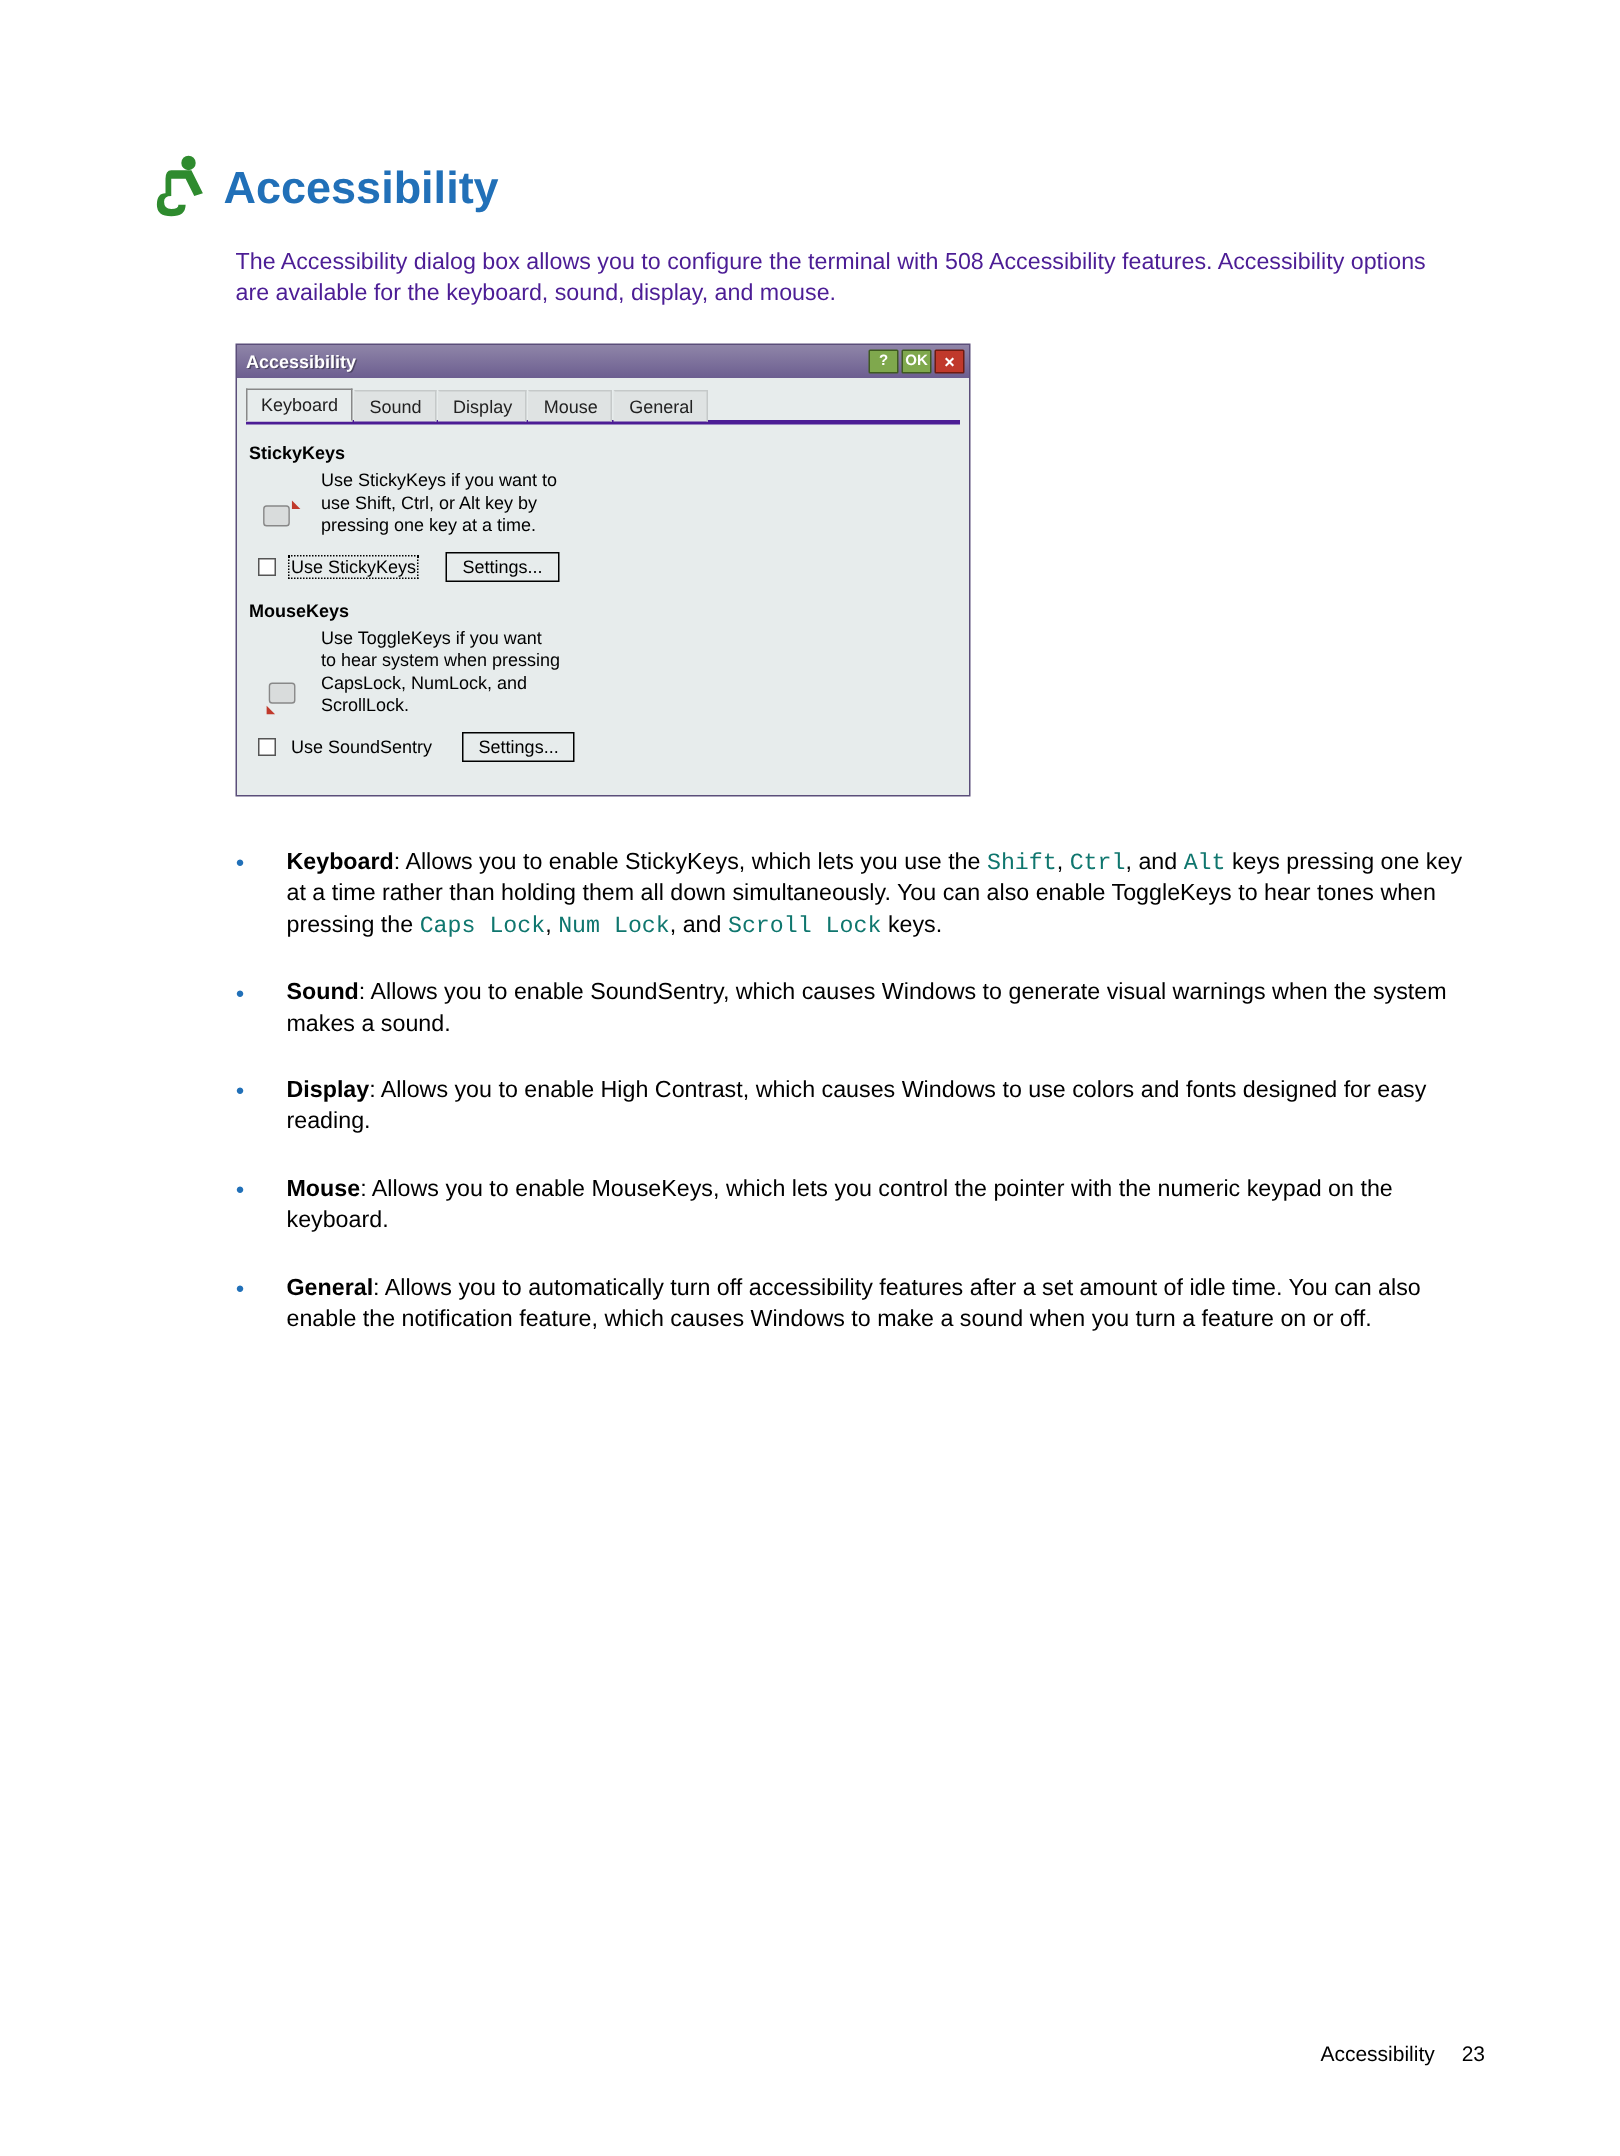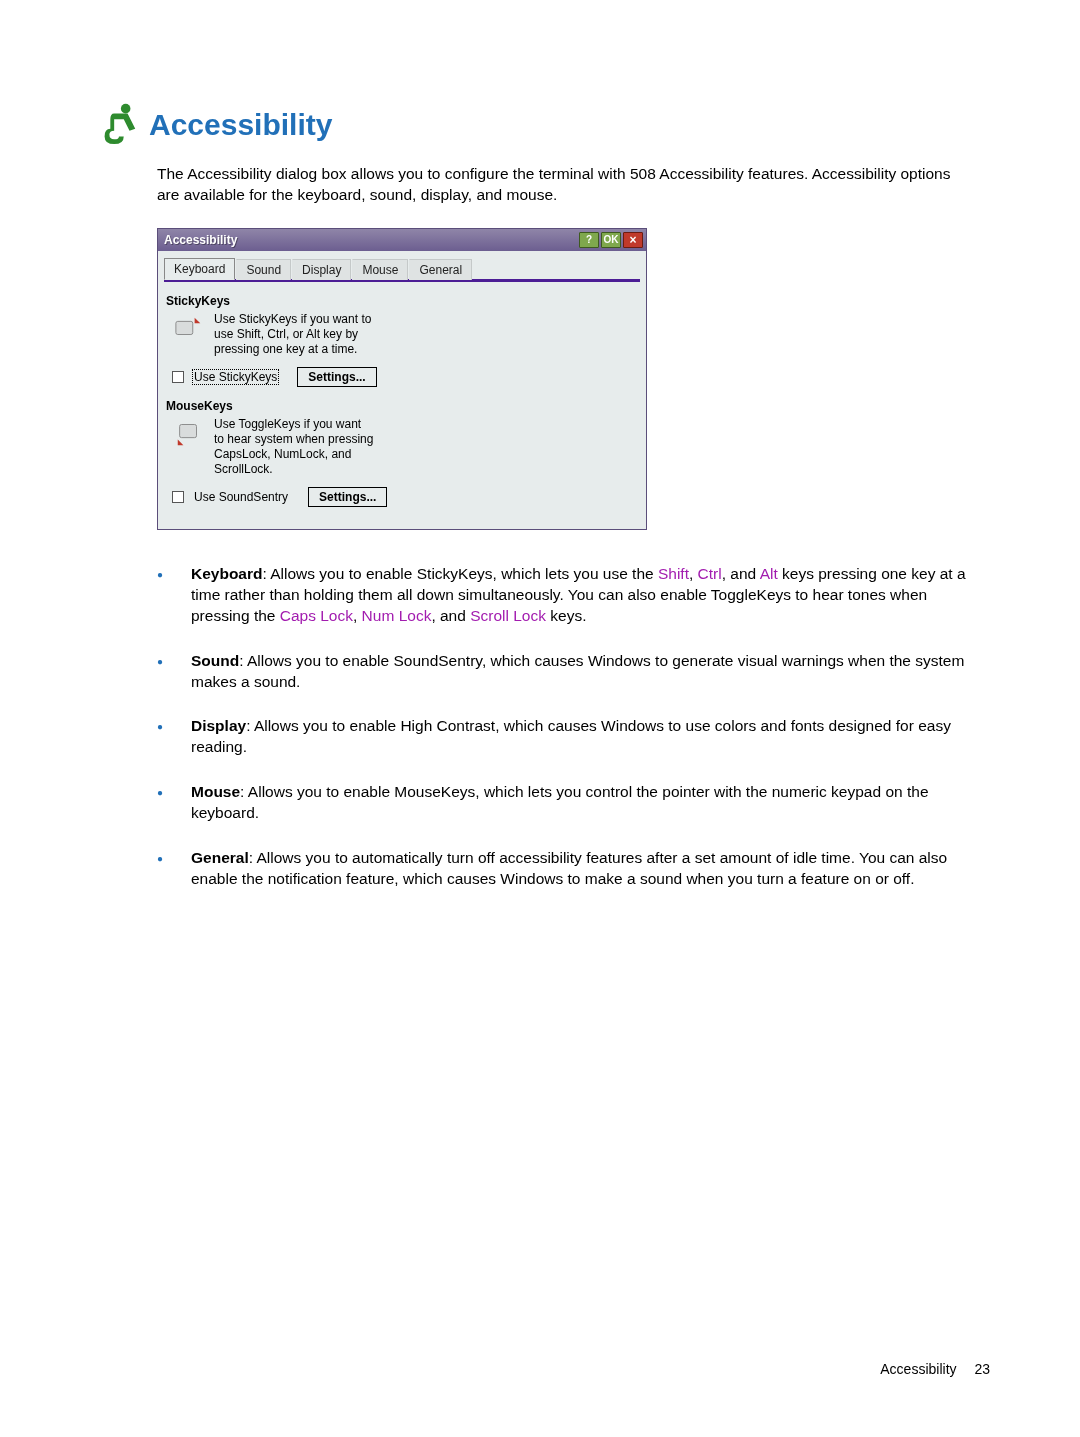--- a/index.html
+++ b/index.html
@@ -4,52 +4,52 @@
 <style>
   * { box-sizing: border-box; }
   body { margin: 0; padding: 0; background: #fff; font-family: Arial, Helvetica, sans-serif; width: 1080px; }
   .page { padding: 100px 81px 50px 95px; position: relative; min-height: 1437px; }
 
   
   .heading-row { display: flex; align-items: center; gap: 8px; margin-bottom: 14px; }
   .heading-row svg { width: 46px; height: 46px; }
   h1 { margin: 0; font-size: 30px; font-weight: bold; color: #2170b8; font-family: Arial, sans-serif; }
 
-  .intro { margin: 0 0 22px 62px; font-size: 15.5px; line-height: 1.35; color: #000000; max-width: 820px; }
+  .intro { margin: 0 0 22px 62px; font-size: 15.5px; line-height: 1.35; color: #4c1d95; max-width: 820px; }
 
   
   .dlg { width: 490px; margin-left: 62px; border: 1px solid #5b4e7a; font-family: Tahoma, sans-serif; font-size: 12px; }
   .titlebar { background: linear-gradient(#8f85a8,#6c5e90); color: #fff; display: flex; align-items: center; height: 22px; padding: 0 3px 0 6px; }
   .titlebar .ttl { flex: 1; font-weight: bold; font-size: 12px; text-shadow: 1px 1px 0 rgba(0,0,0,.35); }
   .tb-btn { width: 20px; height: 16px; margin-left: 2px; background: #7fa84d; border: 1px solid #3e5a20; border-radius: 1px; color: #fff; font-size: 10px; font-weight: bold; display: flex; align-items: center; justify-content: center; line-height: 1; }
   .tb-close { background: #c0392b; border-color: #6d1b11; font-size: 12px; }
 
   .dlg-body { background: #e7ecec; padding: 2px 6px 10px 6px; }
   .tabs { display: flex; align-items: flex-end; margin-top: 4px; }
   .tab { padding: 3px 9px; font-size: 12px; color: #222; border: 1px solid transparent; border-bottom: none; position: relative; top: 1px; background: #dfe3e3; margin-right: 1px; }
   .tab.active { background: #e7ecec; border-color: #888; border-bottom: 1px solid #e7ecec; }
   .tab:not(.active) { border-top: 1px solid #c5c9c9; border-right: 1px solid #c5c9c9; }
   .tab-panel { border-top: 3px solid #4c1d95; padding-top: 8px; }
 
   .grp-title { font-weight: bold; font-size: 12px; margin: 4px 0 4px 2px; }
-  .grp-row { display: flex; align-items: flex-start; gap: 10px; margin-left: 10px; }
+  .grp-row { display: flex; align-items: flex-end; gap: 10px; margin-left: 10px; }
   .ikn { width: 30px; height: 30px; flex: 0 0 30px; }
   .grp-text { font-size: 12px; line-height: 1.25; max-width: 160px; }
 
   .chk-row { display: flex; align-items: center; gap: 10px; margin: 10px 0 12px 8px; }
   .chk-box { width: 12px; height: 12px; border: 1px solid #555; background: #fff; }
   .chk-label { font-size: 12px; position: relative; }
   .chk-label.focused::after { content: ""; position: absolute; inset: -1px -2px; border: 1px dotted #000; }
-  .settings-btn { font-family: Tahoma, sans-serif; font-size: 12px; font-weight: bold; background: #e7ecec; border: 1px solid #000; padding: 2px 10px; margin-left: 10px; }
+  .settings-btn { font-family: Tahoma, sans-serif; font-size: 12px; font-weight: normal; background: #e7ecec; border: 1px solid #000; padding: 2px 10px; margin-left: 10px; }
 
   
   ul.desc-list { list-style: none; padding: 0; margin: 34px 0 0 62px; max-width: 830px; }
   ul.desc-list li { display: flex; gap: 24px; margin-bottom: 24px; font-size: 15.5px; line-height: 1.35; }
   ul.desc-list li .bullet { color: #2170b8; font-size: 10px; line-height: 22px; flex: 0 0 10px; }
-  .k { color: #a21caf; }
+  .k { color: #0f766e; font-family: Liberation Mono, monospace; }
   b { font-weight: bold; }
 
   .footer { position: absolute; bottom: 60px; right: 90px; font-size: 14px; }
   .footer .pn { margin-left: 14px; text-align: right; }
 </style>
 </head>
 <body>
 
 <div class="page">
 

